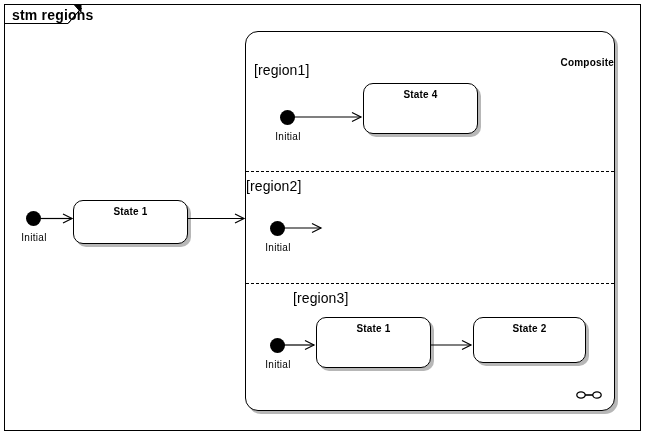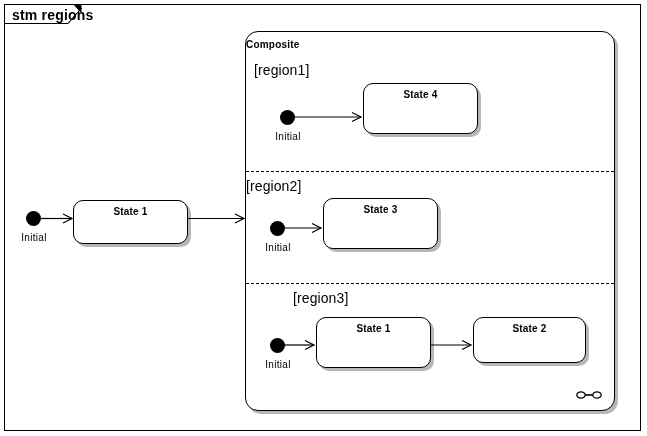--- a/index.html
+++ b/index.html
@@ -59,23 +59,23 @@
     height: 380px;
     border: 1px solid #000000;
     border-radius: 13px;
     box-sizing: border-box;
     background: #ffffff;
     box-shadow: 3px 3px 0 0 rgba(170,170,170,0.85);
   }
   .composite-title {
     position: absolute;
     left: 0;
-    top: 7px;
+    top: 25px;
     width: 100%;
-    text-align: left;
+    text-align: right;
     font-size: 10px;
     font-weight: bold;
     color: #000000;
     letter-spacing: 0.2px;
   }
   .decomp-icon {
     position: absolute;
     right: 12px;
     bottom: 10px;
     width: 26px;
@@ -184,23 +184,20 @@
     <div class="region-label" style="left:8px; top:30px;">[region1]</div>
     <div class="initial" style="left:34px; top:78px;"></div>
     <div class="initial-label" style="left:17px; top:99px; width:50px;">Initial</div>
     <div class="state" style="left:117px; top:51px; width:115px; height:51px;">
       <div class="state-label">State 4</div>
     </div>
 
     <div class="region-label" style="left:0; top:146px;">[region2]</div>
     <div class="initial" style="left:24px; top:189px;"></div>
     <div class="initial-label" style="left:7px; top:210px; width:50px;">Initial</div>
-    <div class="state" style="left:77px; top:166px; width:115px; height:51px;">
-      <div class="state-label">State 3</div>
-    </div>
 
     <div class="region-label" style="left:8px; top:258px;padding-left:39px;">[region3]</div>
     <div class="initial" style="left:24px; top:306px;"></div>
     <div class="initial-label" style="left:7px; top:327px; width:50px;">Initial</div>
     <div class="state" style="left:70px; top:285px; width:115px; height:51px;">
       <div class="state-label">State 1</div>
     </div>
     <div class="state" style="left:227px; top:285px; width:113px; height:46px;">
       <div class="state-label">State 2</div>
     </div>

